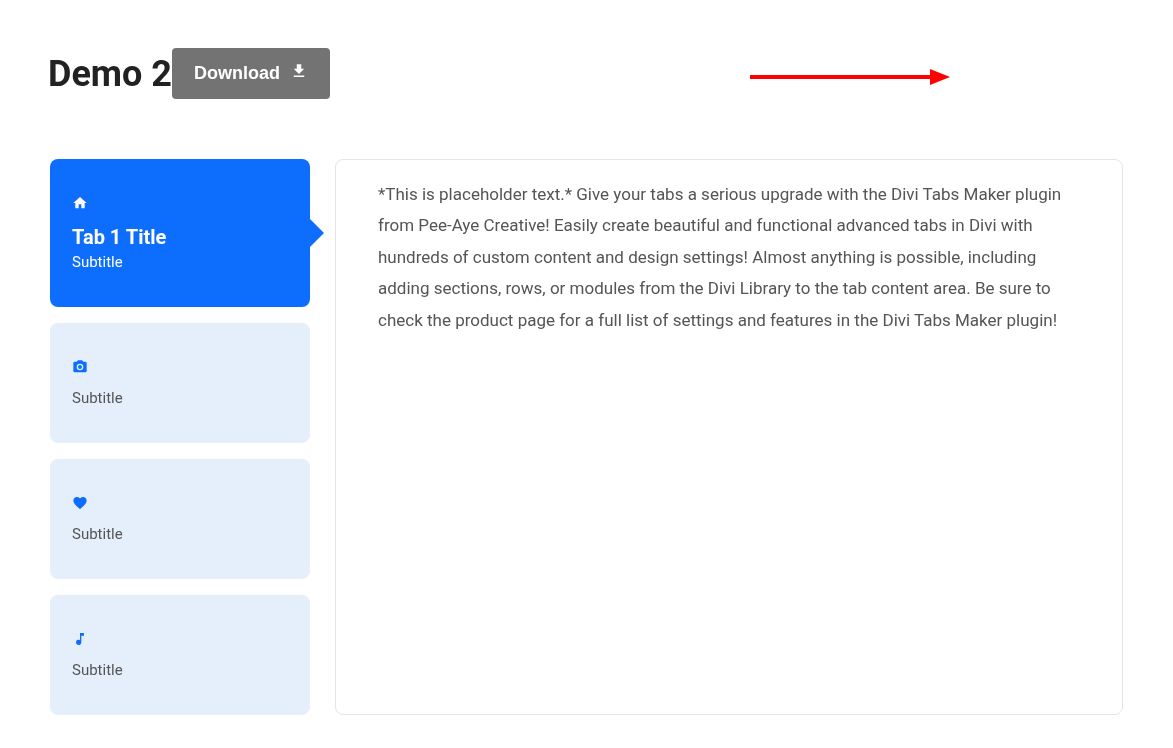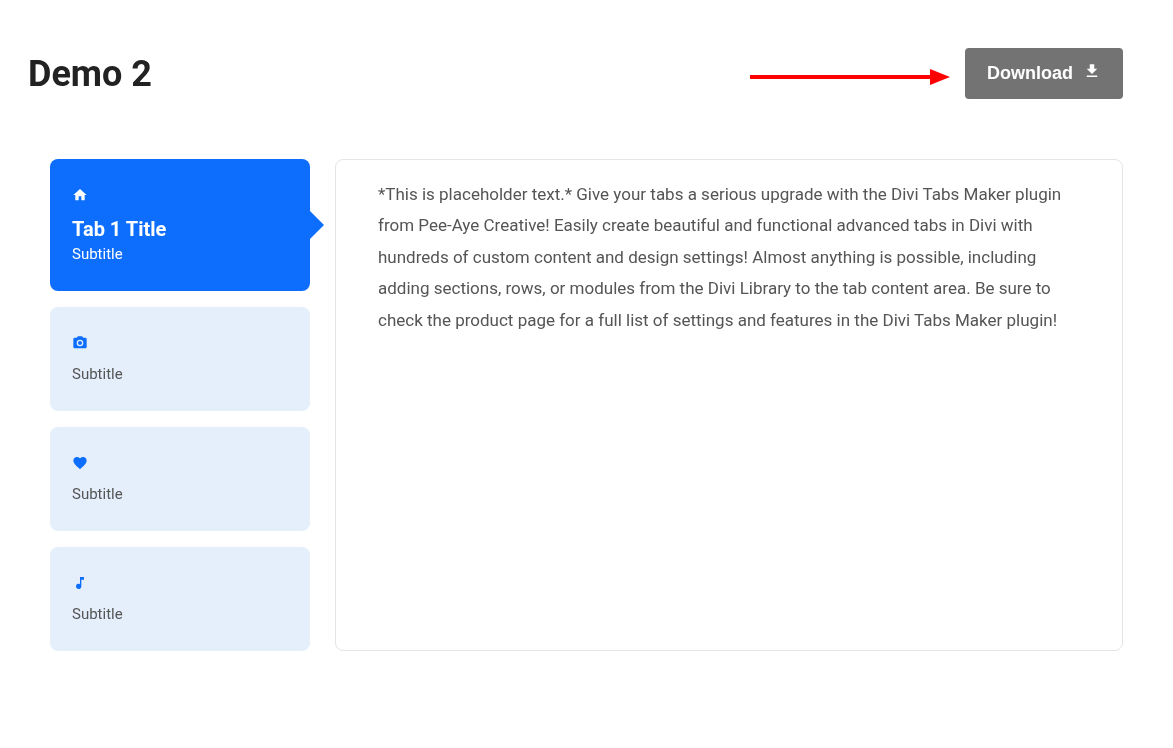--- a/index.html
+++ b/index.html
@@ -9,23 +9,24 @@
     }
     body {
       font-family: -apple-system, BlinkMacSystemFont, "Segoe UI", Roboto, "Helvetica Neue", Arial, sans-serif;
       background: #ffffff;
       width: 1173px;
       height: 748px;
       position: relative;
     }
     .header {
       display: flex;
-      justify-content: space-between;
+      justify-content: flex-start;
       align-items: center;
       padding: 48px 50px 0 28px;
+      margin-left: 20px;
     }
     .page-title {
       font-size: 36px;
       font-weight: 700;
       color: #222222;
     }
     .download-button {
       background: #737373;
       color: #ffffff;
       border: none;
@@ -54,21 +55,21 @@
       gap: 25px;
     }
     .tabs-sidebar {
       width: 260px;
       display: flex;
       flex-direction: column;
       gap: 16px;
     }
     .tab-item {
       border-radius: 8px;
-      padding: 28px 22px;
+      padding: 36px 22px;
       cursor: pointer;
       position: relative;
     }
     .tab-item.active {
       background: #0d6efd;
     }
     .tab-item.inactive {
       background: #e5eefb;
     }
     .tab-item.active .tab-title {

